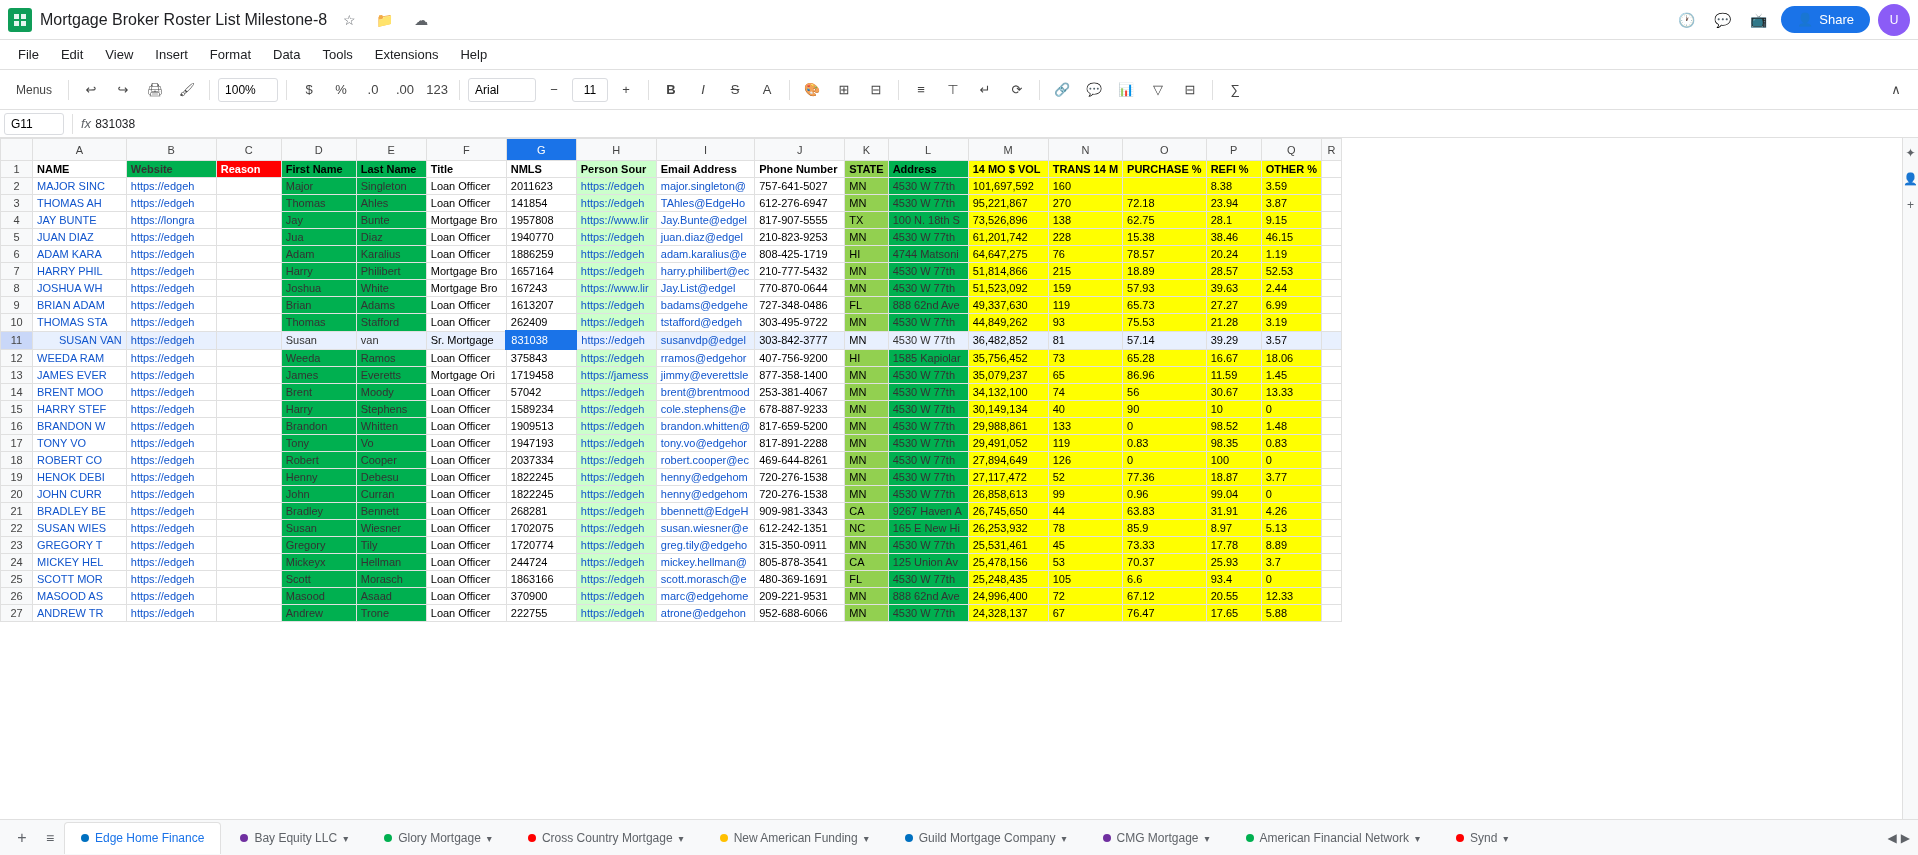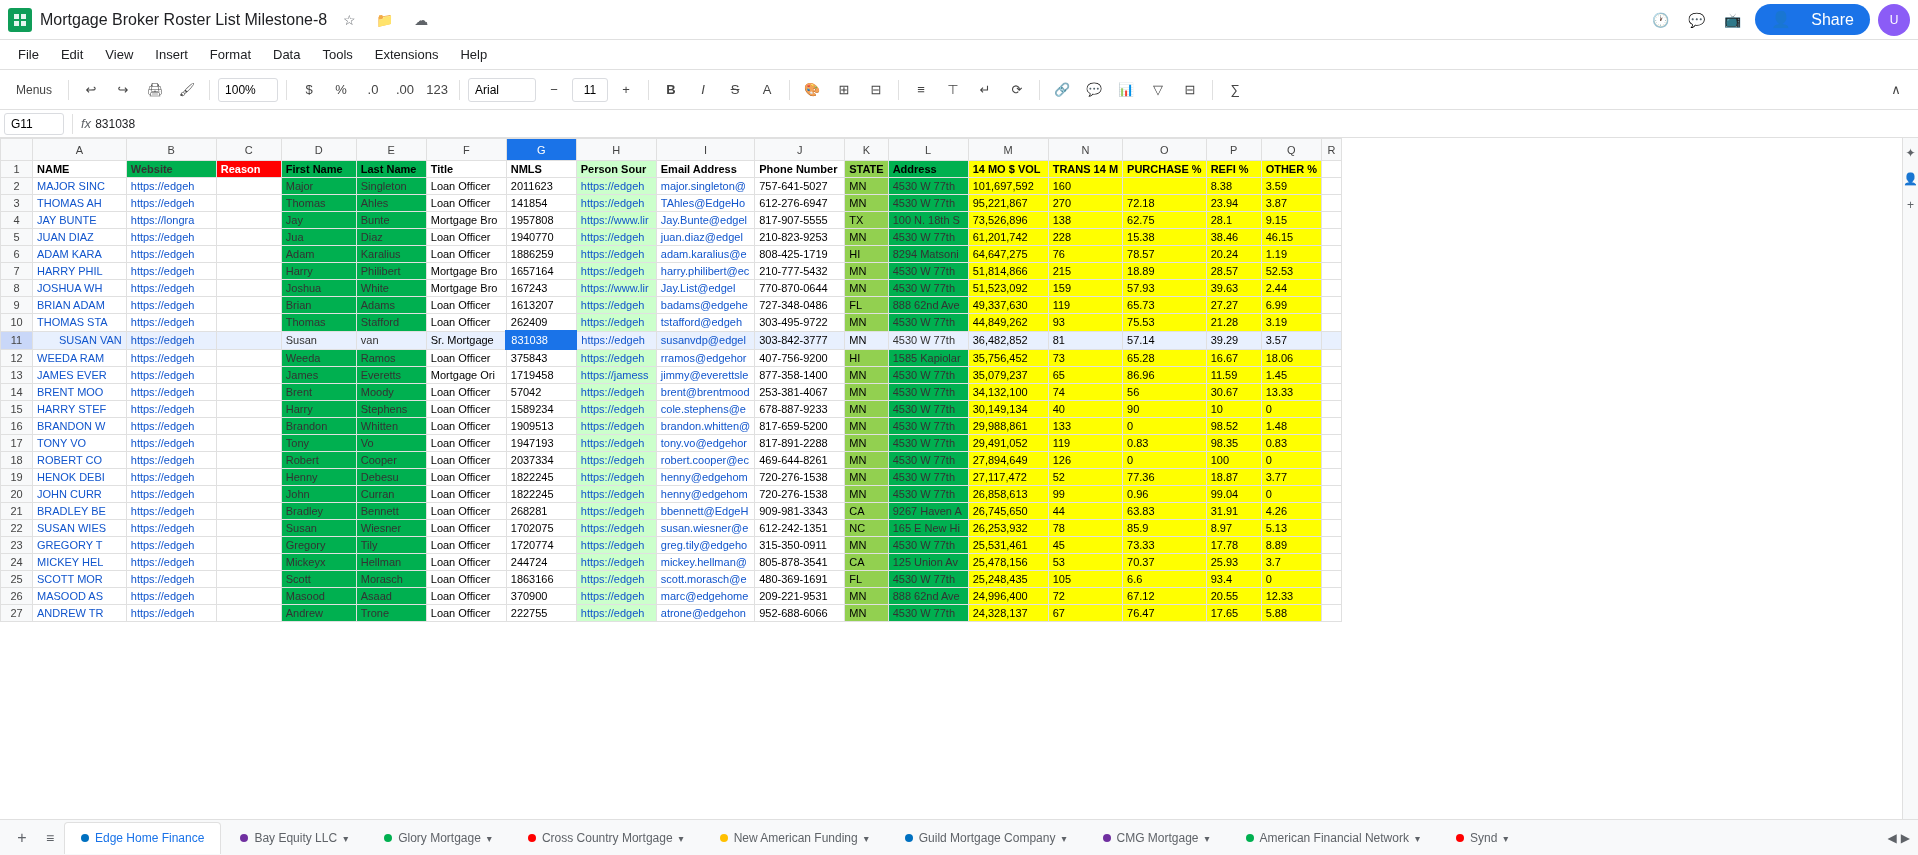--- a/index.html
+++ b/index.html
@@ -4,21 +4,21 @@
   <style>
     * { margin: 0; padding: 0; box-sizing: border-box; }
     body { font-family: Arial, sans-serif; font-size: 12px; background: #fff; overflow: hidden; width: 1918px; height: 855px; }
 
     
     .top-bar { display: flex; align-items: center; height: 40px; background: #fff; padding: 0 8px; border-bottom: 1px solid #e0e0e0; gap: 8px; }
     .app-icon { width: 24px; height: 24px; background: #0f9d58; border-radius: 3px; display: flex; align-items: center; justify-content: center; color: white; font-size: 10px; font-weight: bold; flex-shrink: 0; }
     .doc-title { font-size: 16px; color: #202124; font-weight: 400; }
     .top-bar-icons { display: flex; gap: 8px; margin-left: auto; align-items: center; }
     .icon-btn { width: 28px; height: 28px; display: flex; align-items: center; justify-content: center; border-radius: 50%; cursor: pointer; color: #5f6368; font-size: 14px; }
-    .share-btn { background: #1a73e8; color: white; border-radius: 20px; padding: 6px 16px; font-size: 16px; cursor: pointer; display: flex; align-items: center; gap: 20px; }
+    .share-btn { background: #1a73e8; color: white; border-radius: 20px; padding: 6px 16px; font-size: 13px; cursor: pointer; display: flex; align-items: center; gap: 6px; }
     .avatar { width: 32px; height: 32px; border-radius: 50%; background: #8b5cf6; display: flex; align-items: center; justify-content: center; color: white; font-size: 12px; }
 
     
     .menu-bar { display: flex; align-items: center; height: 30px; padding: 0 8px; gap: 2px; border-bottom: 1px solid #e0e0e0; }
     .menu-item { padding: 4px 10px; font-size: 13px; cursor: pointer; border-radius: 3px; color: #202124; }
 
     
     .toolbar { display: flex; align-items: center; height: 40px; padding: 0 8px; border-bottom: 1px solid #e0e0e0; gap: 4px; overflow: hidden; }
     .toolbar-sep { width: 1px; height: 20px; background: #e0e0e0; margin: 0 4px; }
     .tb-btn { width: 28px; height: 28px; display: flex; align-items: center; justify-content: center; border-radius: 3px; cursor: pointer; color: #444; font-size: 13px; border: none; background: none; }
@@ -335,21 +335,21 @@
             <td class="col-website">https://edgeh</td>
             <td></td>
             <td class="col-firstname">Adam</td>
             <td class="col-lastname">Karalius</td>
             <td>Loan Officer</td>
             <td>1886259</td>
             <td class="col-person">https://edgeh</td>
             <td class="col-email">adam.karalius@e</td>
             <td>808-425-1719</td>
             <td class="col-state">HI</td>
-            <td class="col-address">8294 Matsoni</td>
+            <td class="col-address">4744 Matsoni</td>
             <td class="col-vol">64,647,275</td>
             <td class="col-trans">76</td>
             <td class="col-purchase">78.57</td>
             <td class="col-refi">20.24</td>
             <td class="col-other">1.19</td>
             <td></td>
           </tr>
           <tr>
             <td class="row-header">7</td>
             <td class="col-name">HARRY PHIL</td>

